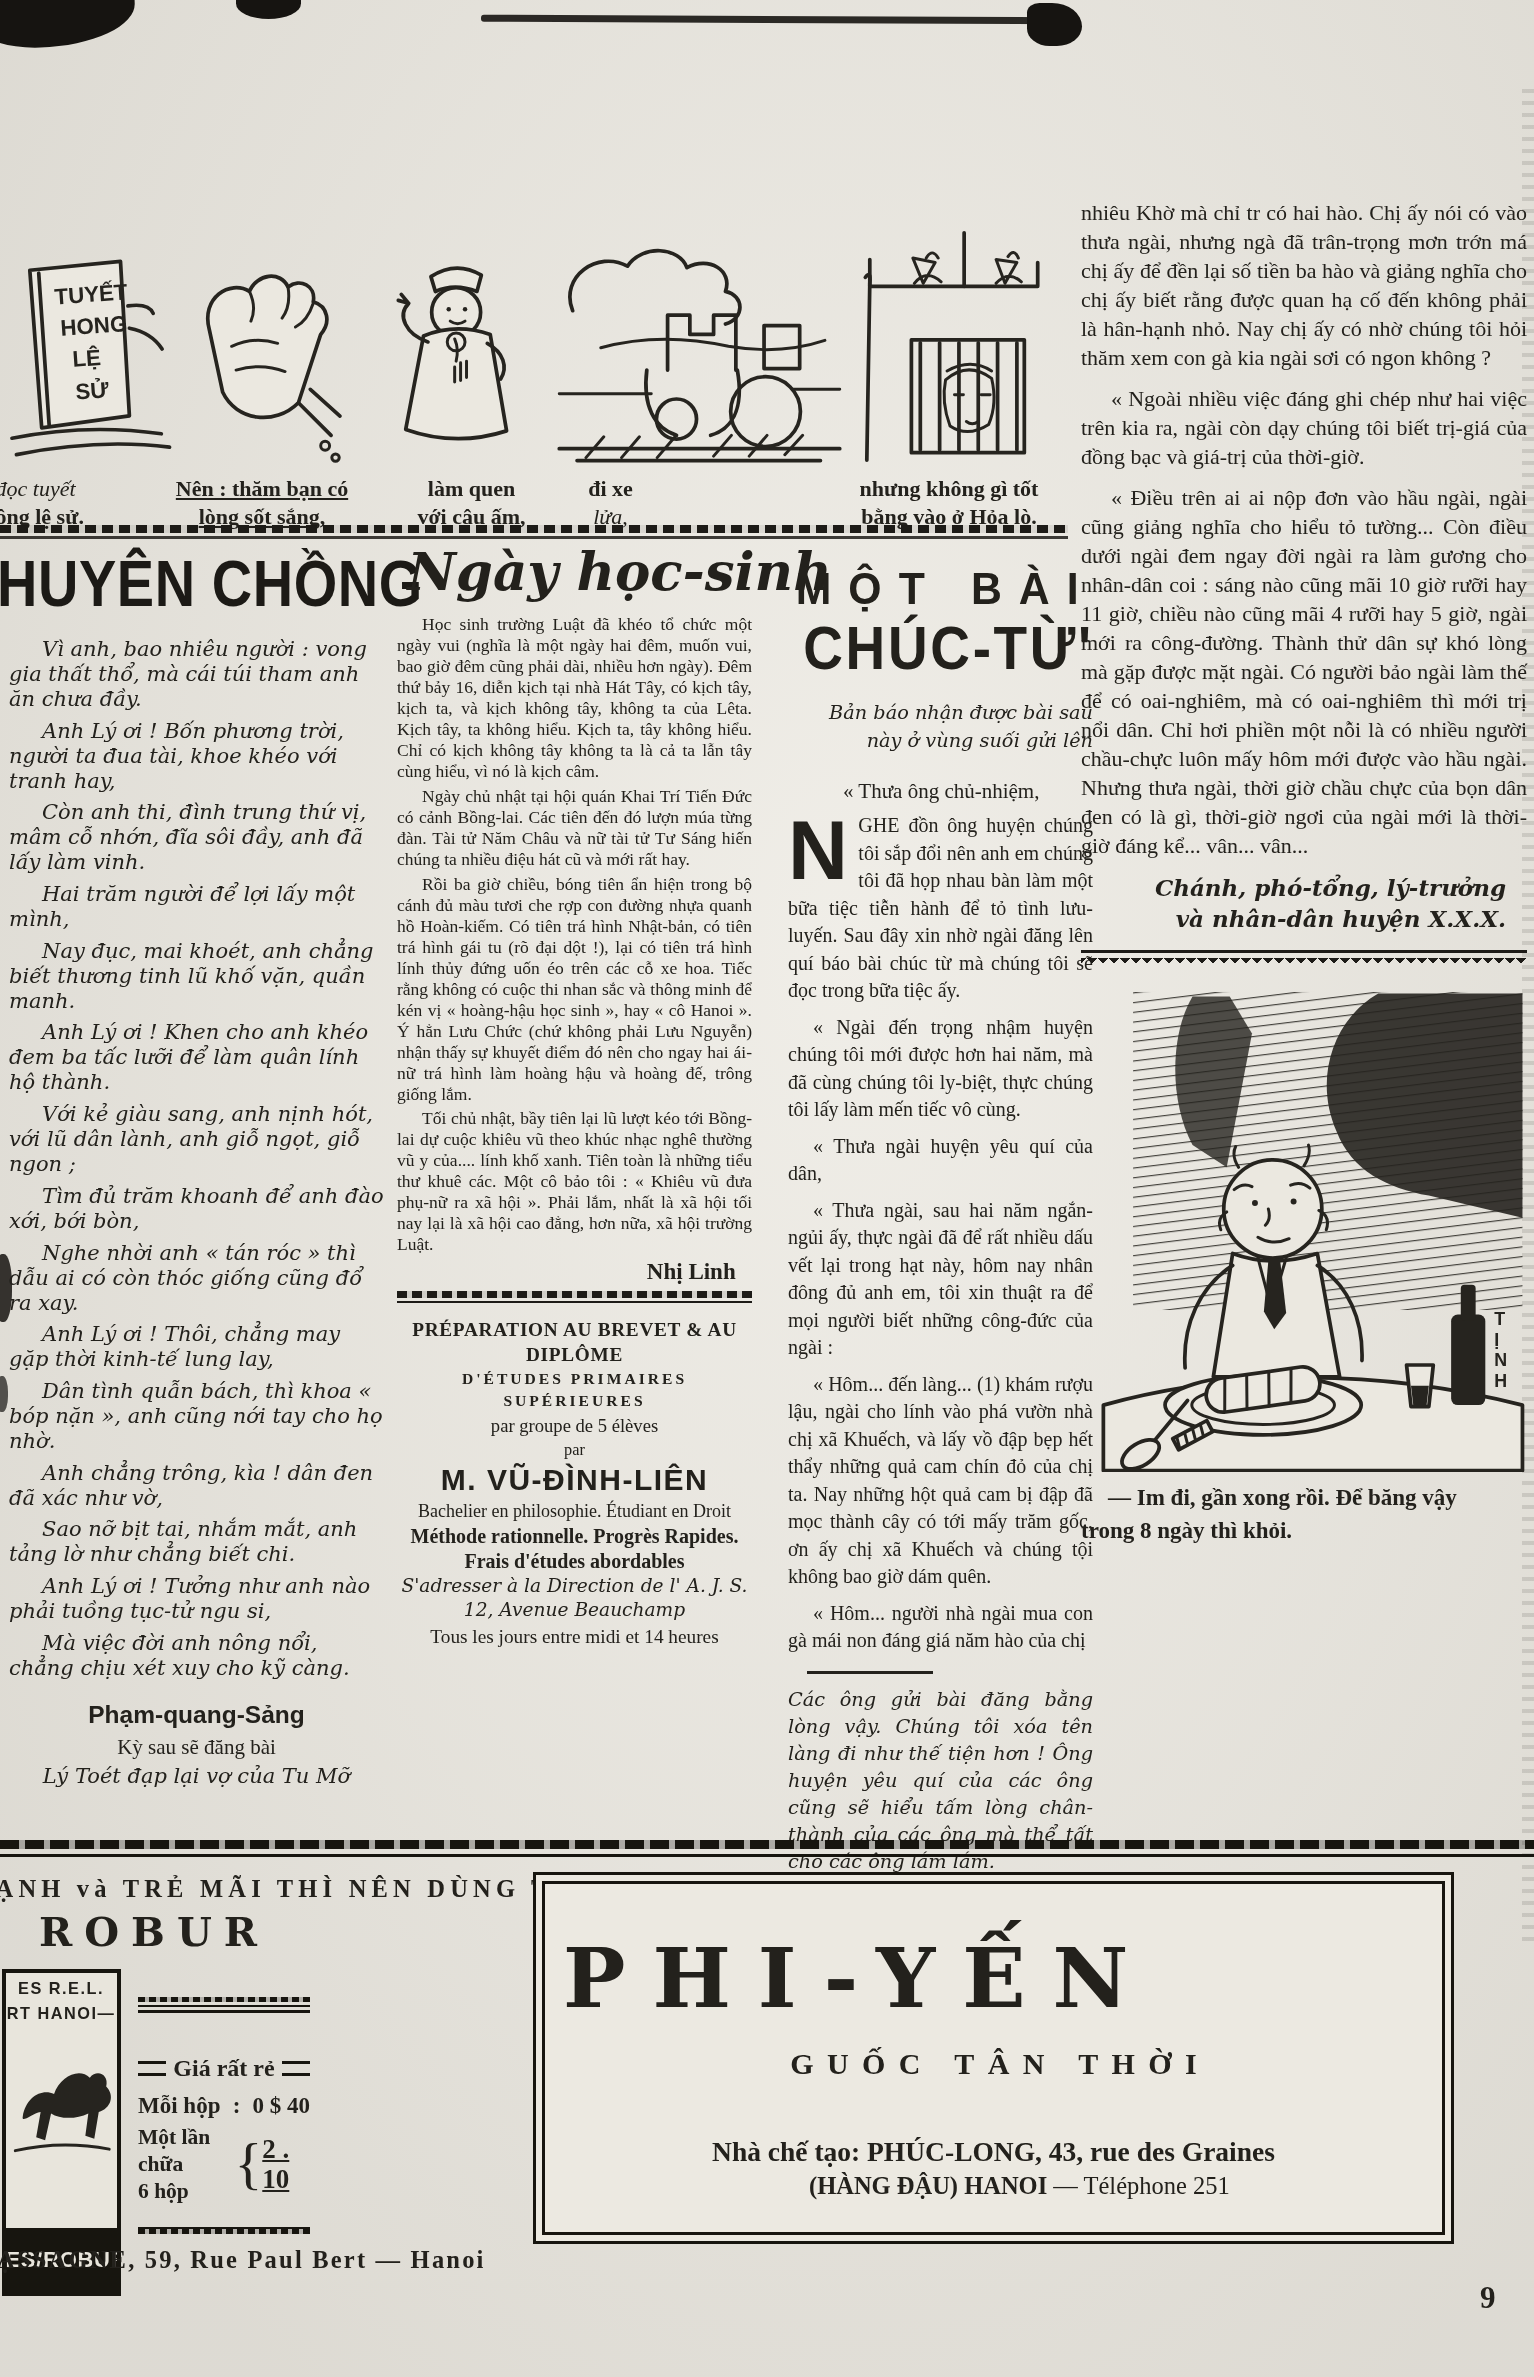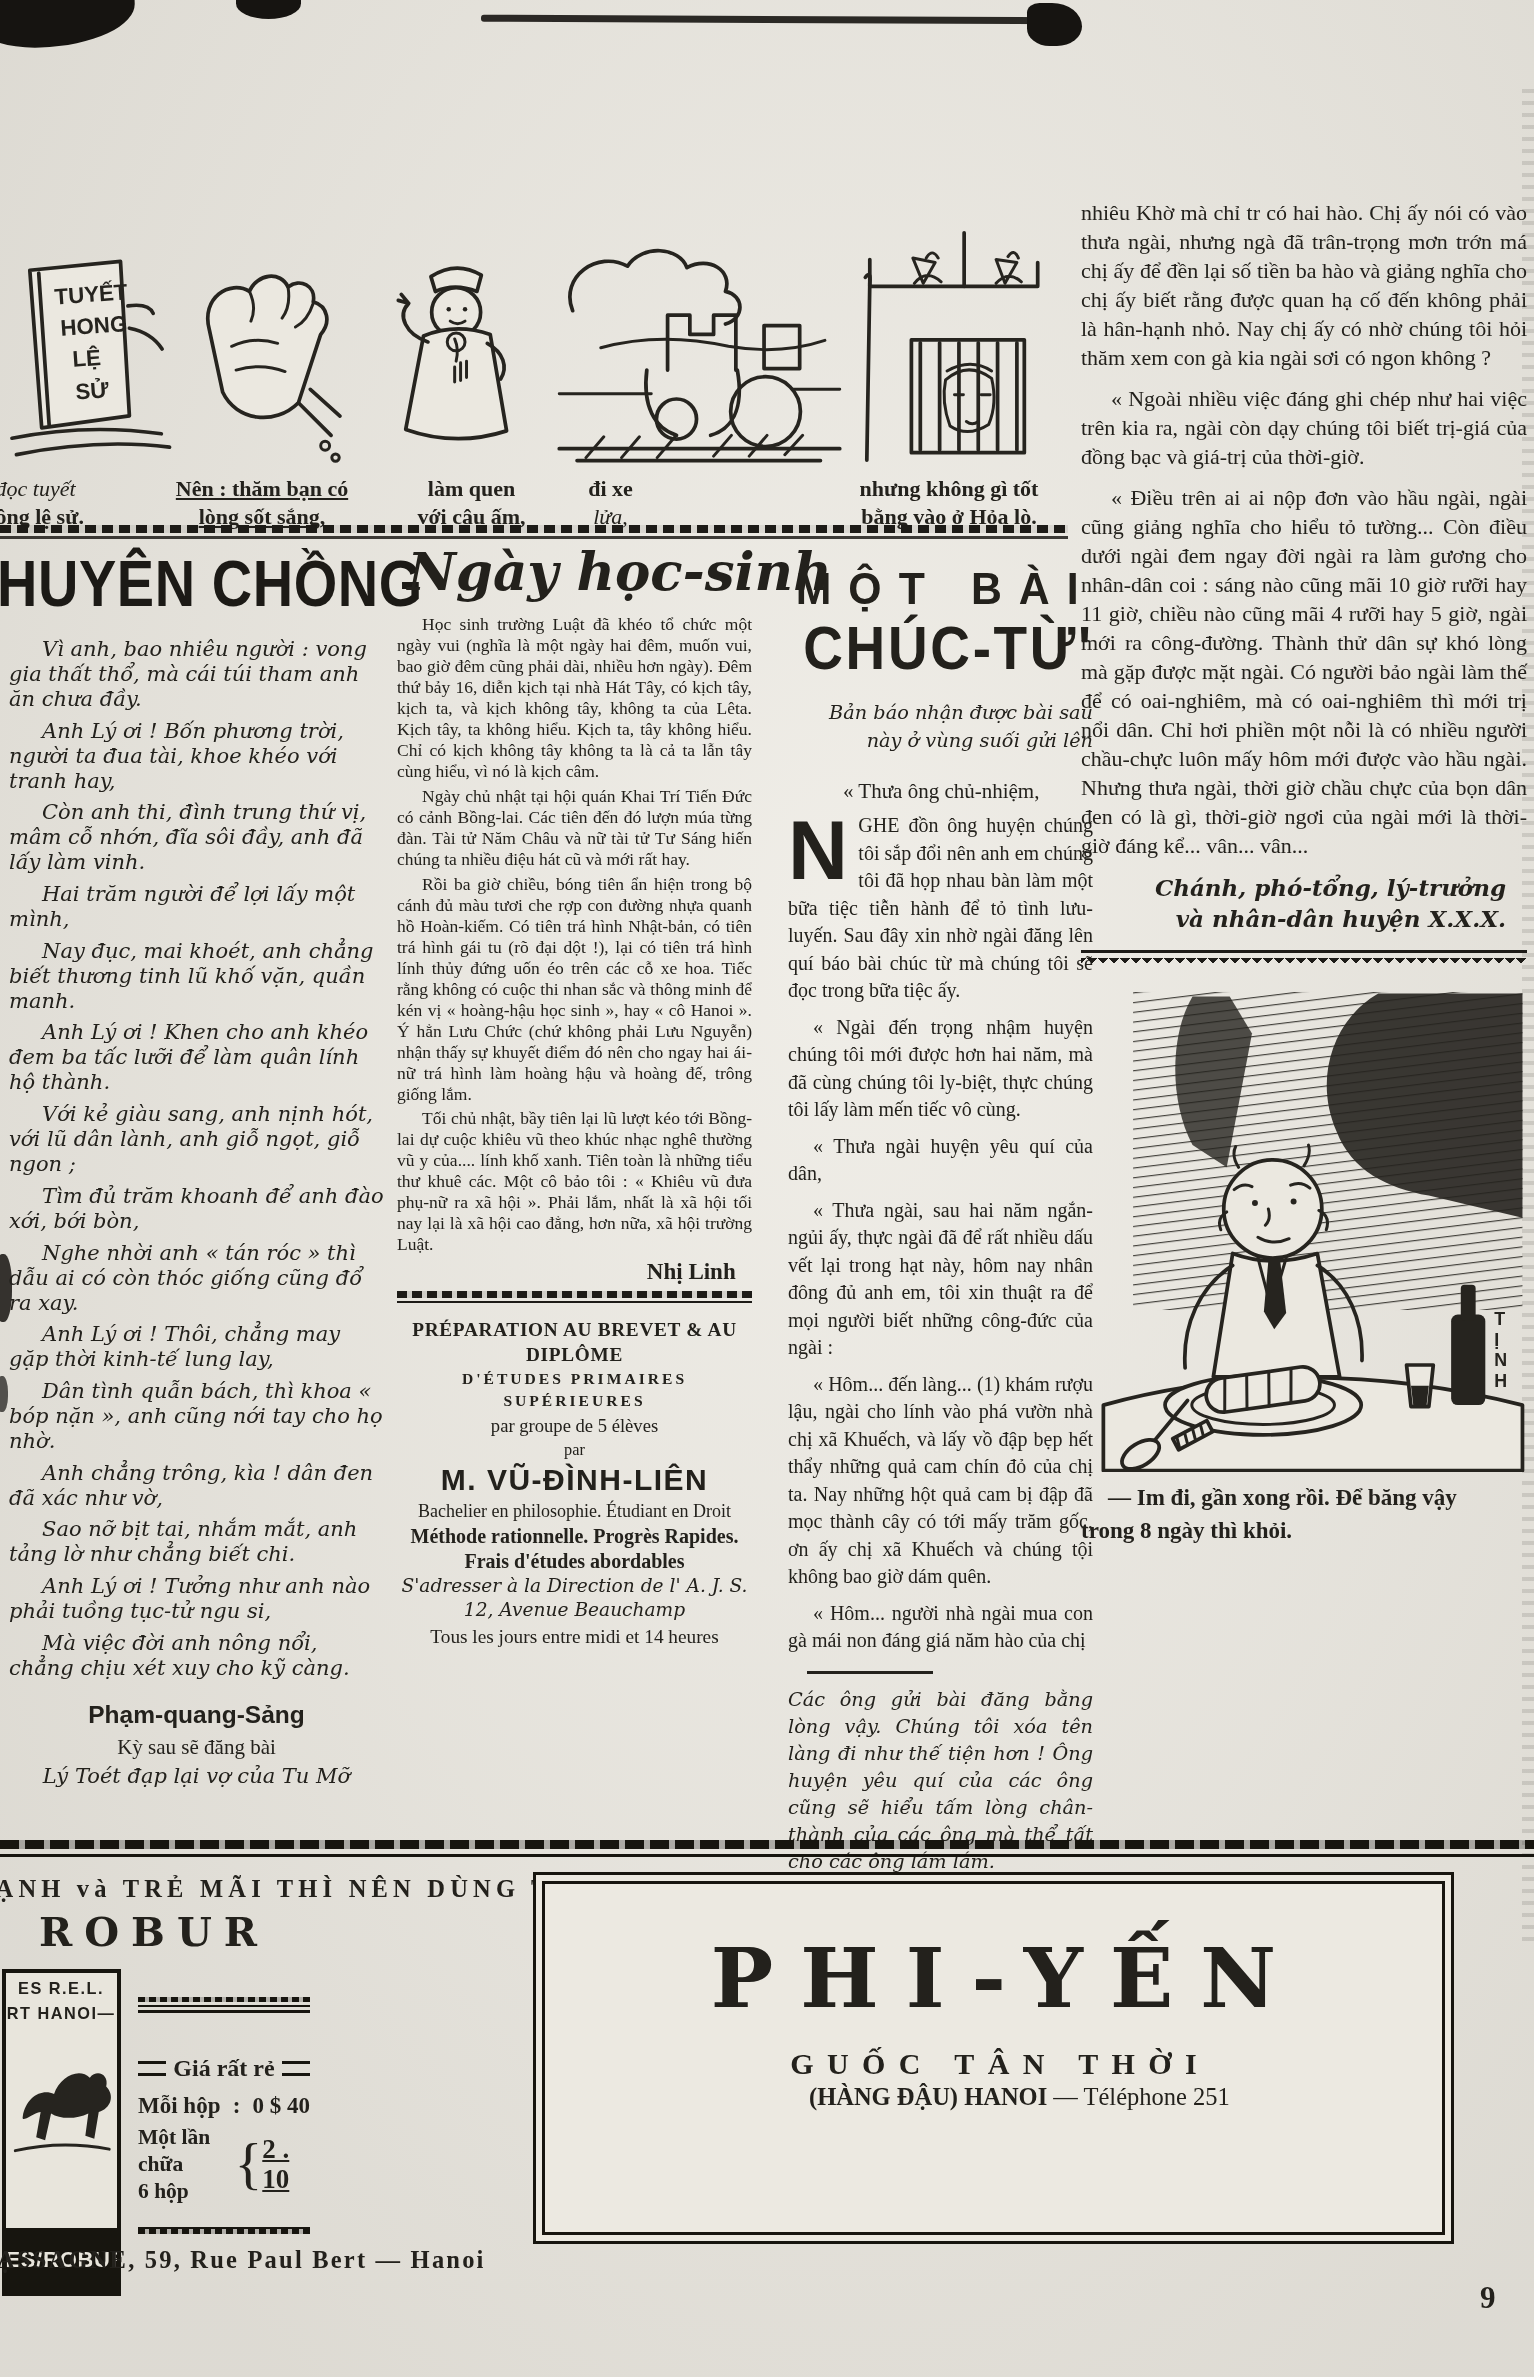--- a/index.html
+++ b/index.html
@@ -122,21 +122,21 @@
   .pr-row2{display:flex;align-items:center;justify-content:space-between;margin-top:3px;}
   .pr-row2 .lbl{font:700 21.5px/27px "Liberation Serif",serif;}
   .pr-row2 .brace{font:400 58px/58px "Liberation Serif",serif;}
   .pr-row2 .val{font:700 27px/30px "Liberation Serif",serif;text-decoration:underline;}
   .pr-bot{margin-top:22px;}
   .robur-footer{position:absolute;left:-3px;top:371px;width:532px;font:700 24.5px/30px "Liberation Serif",serif;letter-spacing:2.2px;white-space:nowrap;}
 
   .phiyen{position:absolute;left:533px;top:1872px;width:915px;height:366px;background:#ece9e1;
     border:3.7px solid #17150f;
     box-shadow:inset 0 0 0 6px #ece9e1, inset 0 0 0 9px #17150f;}
-  .py-brand{font:900 83px/83px "DejaVu Serif",serif;letter-spacing:27px;text-align:center;margin:62px 0 0;text-indent:27px;}
+  .py-brand{font:900 83px/83px "DejaVu Serif",serif;letter-spacing:27px;text-align:left;margin:62px 0 0;text-indent:27px;}
   .py-sub{font:700 30px/33px "Liberation Serif",serif;letter-spacing:13.4px;text-align:center;margin:27px 0 0;text-indent:13.4px;}
   .py-maker{font:700 27.5px/34px "Liberation Serif",serif;text-align:center;margin:55px 0 0;}
   .py-maker2{font:700 24.5px/33px "Liberation Serif",serif;margin:0 0 0 273px;}
   .py-maker2 .norm{font-weight:400;}
 
   .pgnum{position:absolute;left:1480px;top:2282px;font:700 31px/31px "Liberation Serif",serif;}
 
   svg .ln{stroke:#26241f;stroke-width:5;fill:none;stroke-linecap:round;stroke-linejoin:round;}
   svg .ln4{stroke:#26241f;stroke-width:4;fill:none;stroke-linecap:round;stroke-linejoin:round;}
   svg .fillp{fill:#ebe8e0;}
@@ -441,20 +441,21 @@
           <div class="b"></div>
           <div class="a"></div>
         </div>
     </div>
     <div class="robur-footer">ẠSSAGNE, 59, Rue Paul Bert — Hanoi</div>
   </div>
 
   <div class="phiyen">
     <div class="py-brand">PHI-YẾN</div>
     <div class="py-sub">GUỐC TÂN THỜI</div>
+    <div class="py-maker">Nhà chế tạo: PHÚC-LONG, 43, rue des Graines</div>
     <div class="py-maker2">
       <span>(HÀNG ĐẬU) HANOI</span><span class="norm"> — Téléphone 251</span>
     </div>
   </div>
 
   <div class="pgnum">9</div>
 
 </div>
 
 

